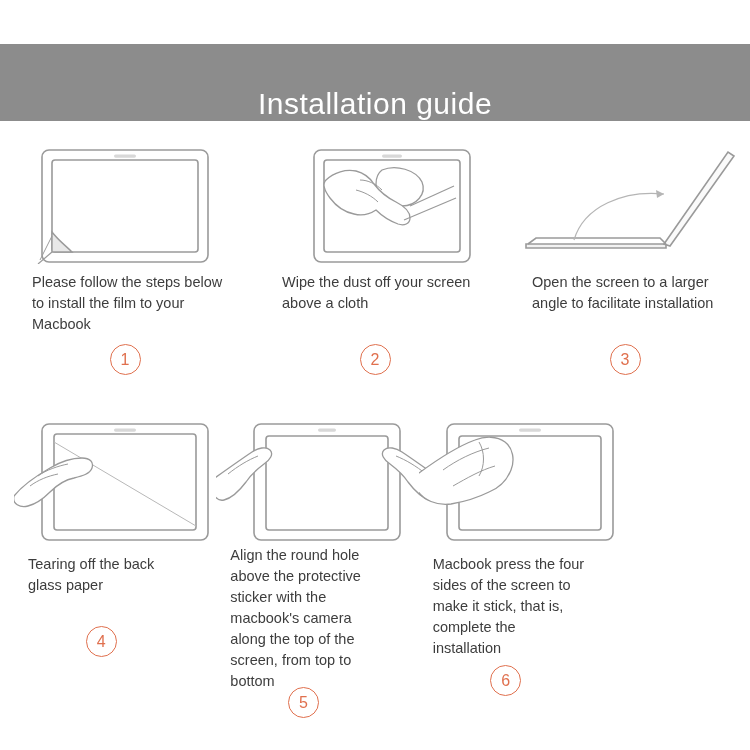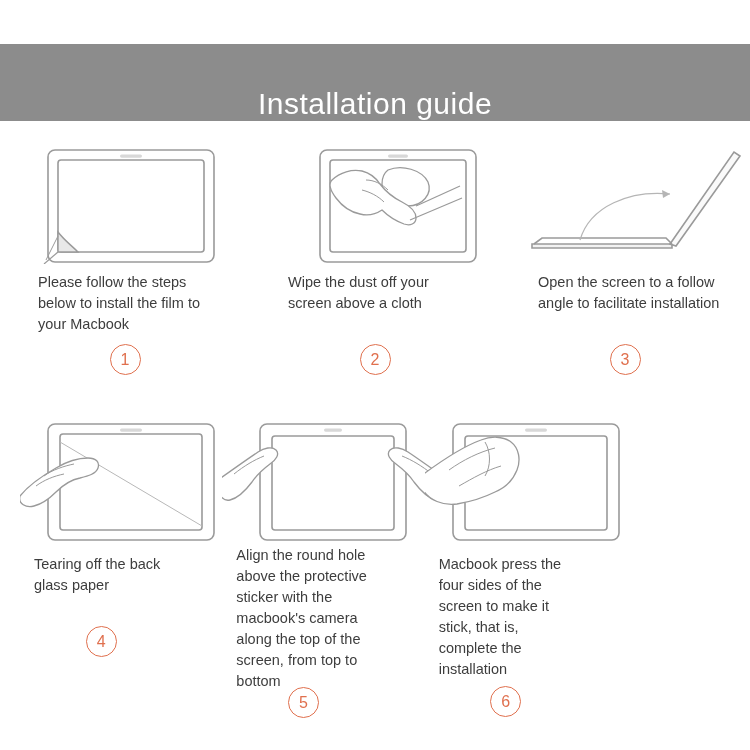--- a/index.html
+++ b/index.html
@@ -42,21 +42,21 @@
     position: absolute;
     left: 0;
     top: 126px;
     width: 750px;
     display: flex;
     flex-wrap: wrap;
   }
   .cell {
     width: 250px;
     box-sizing: border-box;
-    padding: 0 20px;
+    padding: 0 14px;
     display: flex;
     flex-direction: column;
     align-items: stretch;
   }
   .row-1 .cell { height: 282px; }
   .row-2 .cell { height: 310px; }
   .art {
     height: 128px;
     position: relative;
     margin: 10px 0 8px 0;
@@ -168,21 +168,21 @@
               <path d="M14 108 L22 102 L146 102 L152 108"></path>
             </g>
             <g fill="none" stroke="#b5b5b5" stroke-width="1.2" stroke-dasharray="0">
               <path d="M60 104 C70 70 110 54 150 58"></path>
             </g>
             <g fill="#b5b5b5" stroke="none">
               <path d="M150 58 L142 54 L143 62 Z"></path>
             </g>
           </svg>
         </div>
-        <div class="caption">Open the screen to a follow angle to facilitate installation</div>
+        <div class="caption">Open the screen to a larger angle to facilitate installation</div>
         <div class="badge-wrap">
           <div class="badge">3</div>
         </div>
       </div>
 
     </div>
 
     <div class="row-2" style="display:flex;width:607px;">
 
       <div class="cell">

